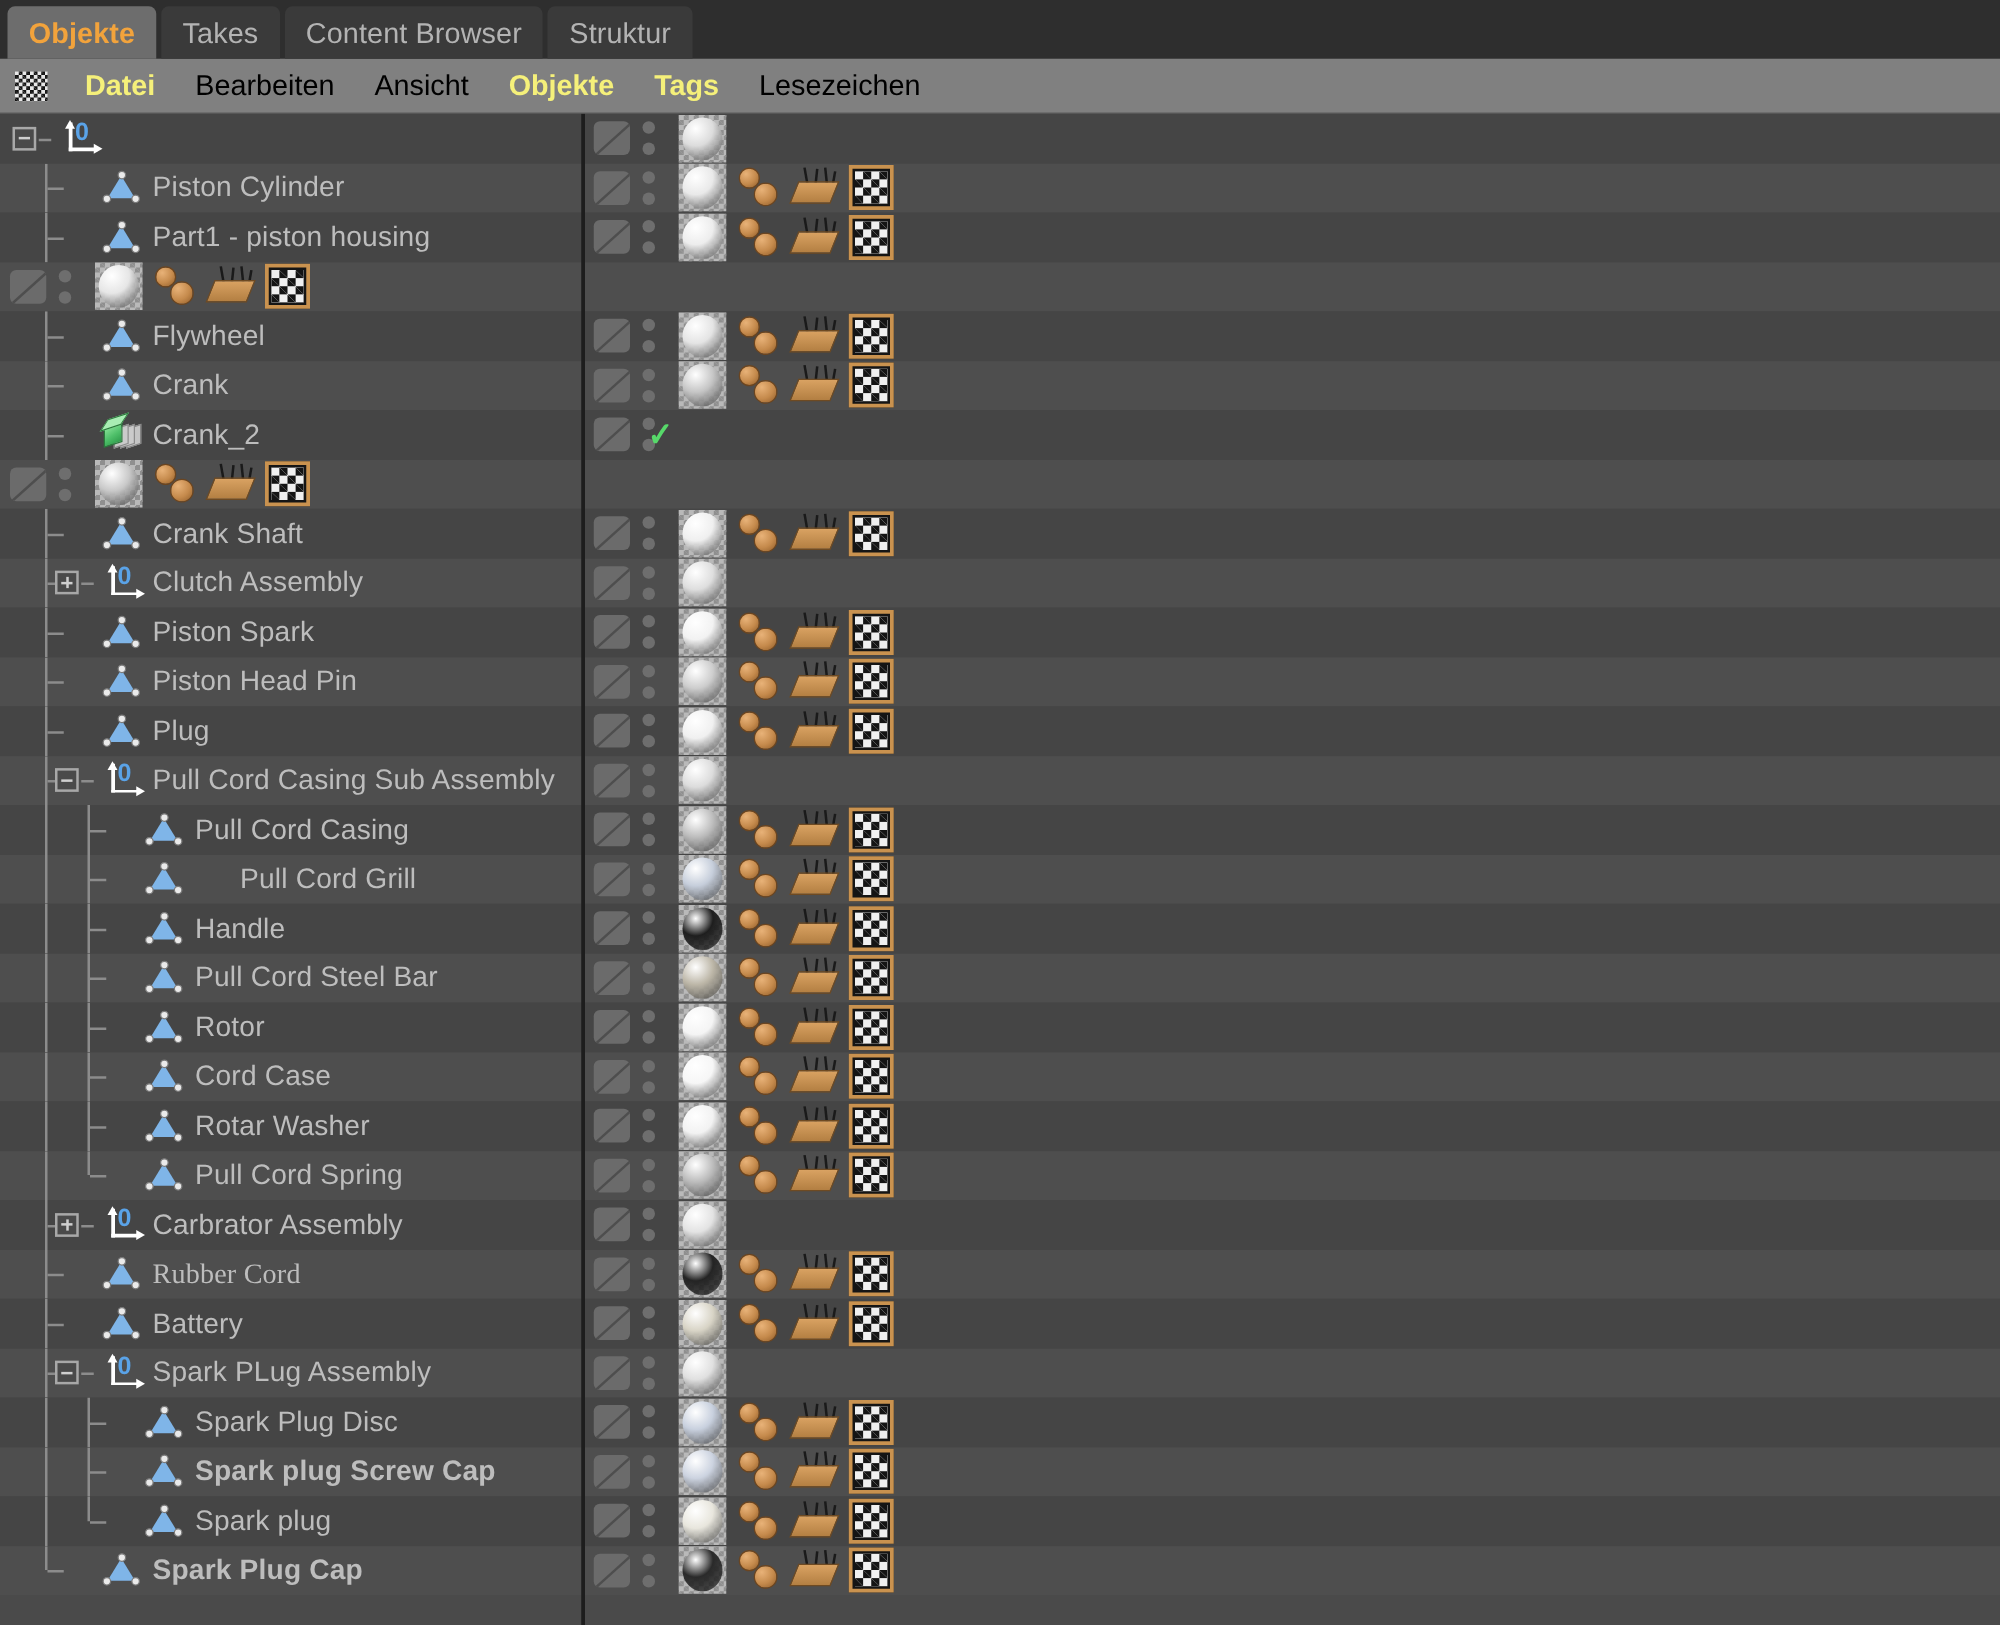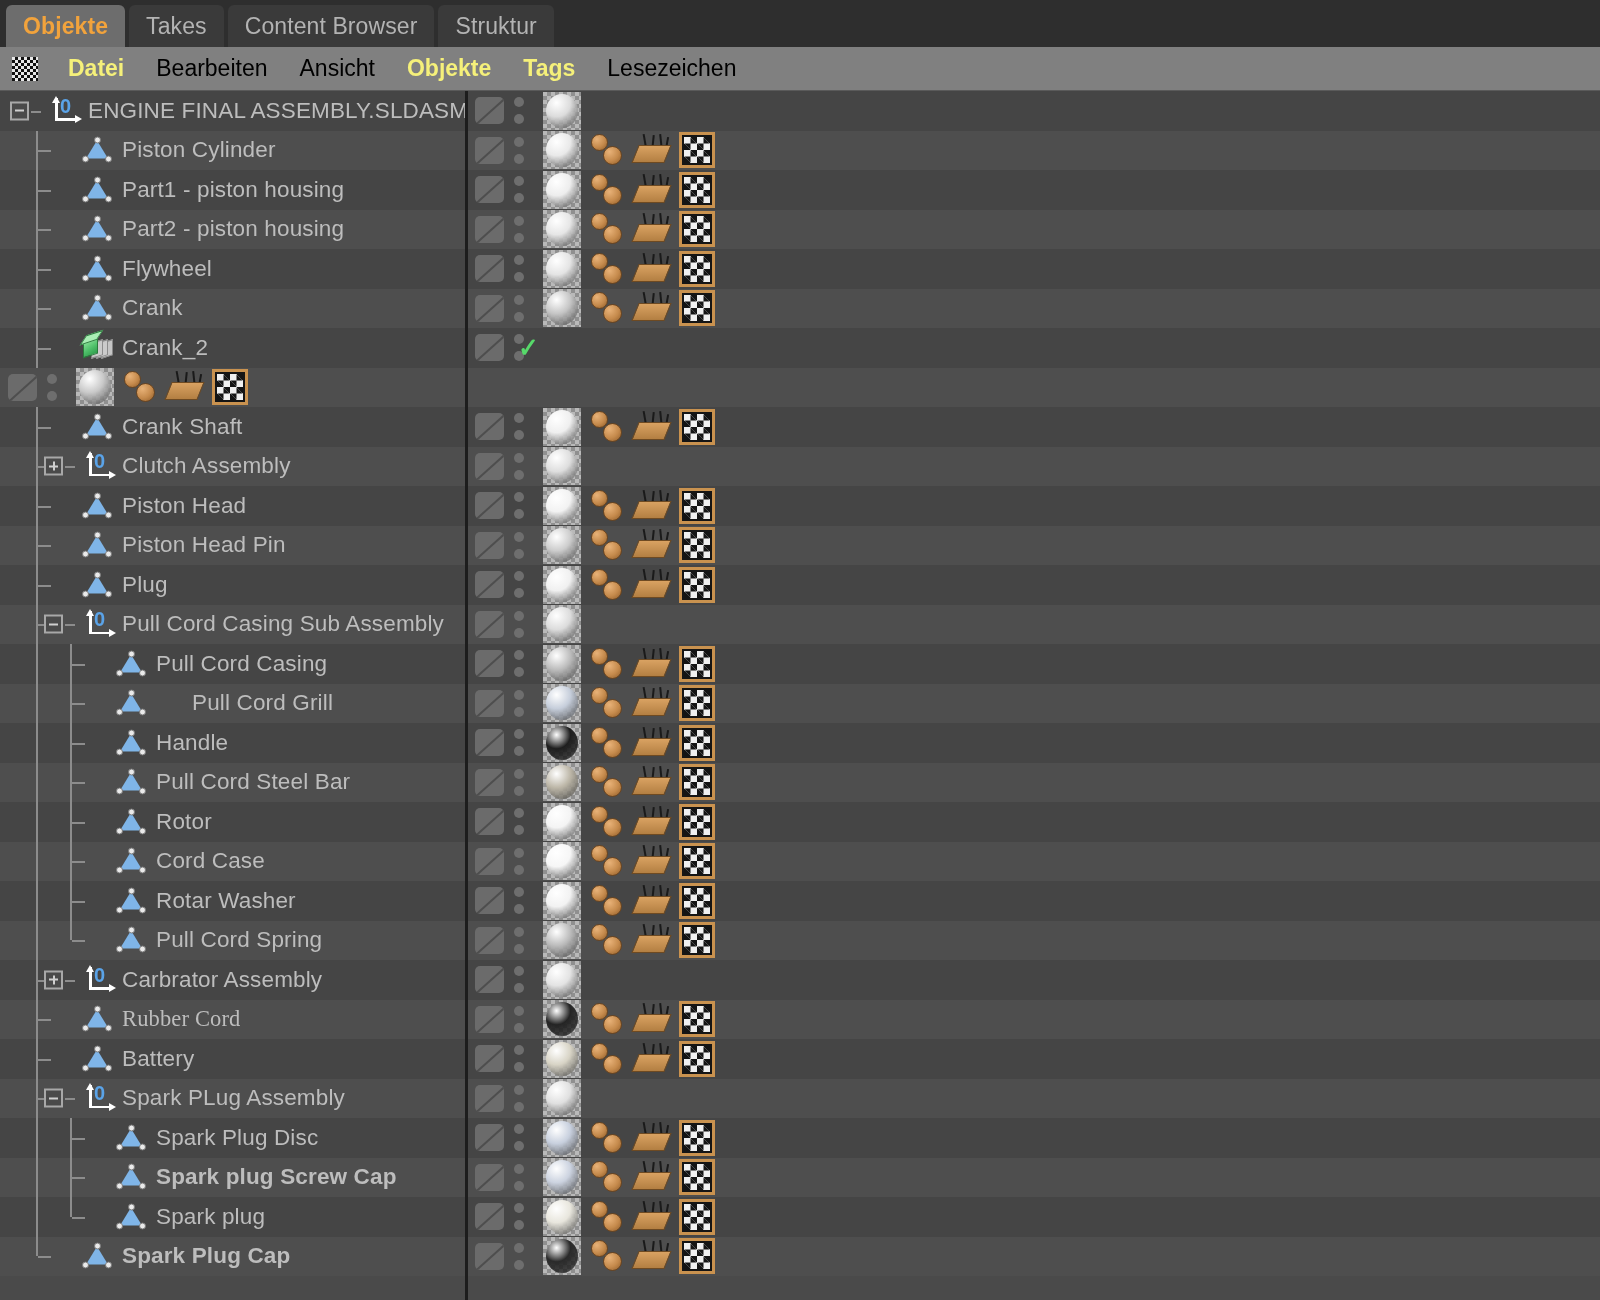--- a/index.html
+++ b/index.html
@@ -326,21 +326,20 @@
       <div class="namecol">
         <div class="expander" style="left: 10px;"></div>
         <div class="elbow" style="left: 31px; width: 10px;"></div>
         <div class="null-icon" style="position: absolute; left: 48px; top: 50%; transform: translateY(-50%);">
           <div class="ax-v"></div>
           <div class="ax-h"></div>
           <div class="ar-u"></div>
           <div class="ar-r"></div>
           <div class="zero">0</div>
         </div>
-        <div class="rowlabel" style="position: absolute; left: 88px;">ENGINE FINAL ASSEMBLY.SLDASM</div>
       </div>
       <div class="midcol">
         <div class="layerswatch"></div>
         <div class="dots">
           <div class="dot"></div>
           <div class="dot"></div>
         </div>
       </div>
       <div class="tagcol">
         <div class="matprev">
@@ -420,31 +419,20 @@
           <div class="pin p3"></div>
           <div class="pin p4"></div>
           <div class="plate"></div>
         </div>
         <div class="texframe">
           <div class="chk"></div>
         </div>
       </div>
     </div>
     <div class="row alt">
-      <div class="namecol">
-        <div class="trunk" style="left: 36px;"></div>
-        <div class="elbow" style="left: 38px;"></div>
-        <div class="poly-icon" style="position: absolute; left: 82px; top: 50%; transform: translateY(-50%);">
-          <div class="tri"></div>
-          <div class="v v1"></div>
-          <div class="v v2"></div>
-          <div class="v v3"></div>
-        </div>
-        <div class="rowlabel" style="position: absolute; left: 122px;">Part2 - piston housing</div>
-      </div>
       <div class="midcol">
         <div class="layerswatch"></div>
         <div class="dots">
           <div class="dot"></div>
           <div class="dot"></div>
         </div>
       </div>
       <div class="tagcol">
         <div class="matprev">
           <div class="ball" style="background: radial-gradient(circle at 33% 26%, rgb(255, 255, 255) 0%, rgb(230, 230, 230) 42%, rgba(0, 0, 0, 0.55) 100%);"></div>
@@ -663,21 +651,21 @@
     <div class="row">
       <div class="namecol">
         <div class="trunk" style="left: 36px;"></div>
         <div class="elbow" style="left: 38px;"></div>
         <div class="poly-icon" style="position: absolute; left: 82px; top: 50%; transform: translateY(-50%);">
           <div class="tri"></div>
           <div class="v v1"></div>
           <div class="v v2"></div>
           <div class="v v3"></div>
         </div>
-        <div class="rowlabel" style="position: absolute; left: 122px;">Piston Head</div>
+        <div class="rowlabel" style="position: absolute; left: 122px;">Piston Spark</div>
       </div>
       <div class="midcol">
         <div class="layerswatch"></div>
         <div class="dots">
           <div class="dot"></div>
           <div class="dot"></div>
         </div>
       </div>
       <div class="tagcol">
         <div class="matprev">

